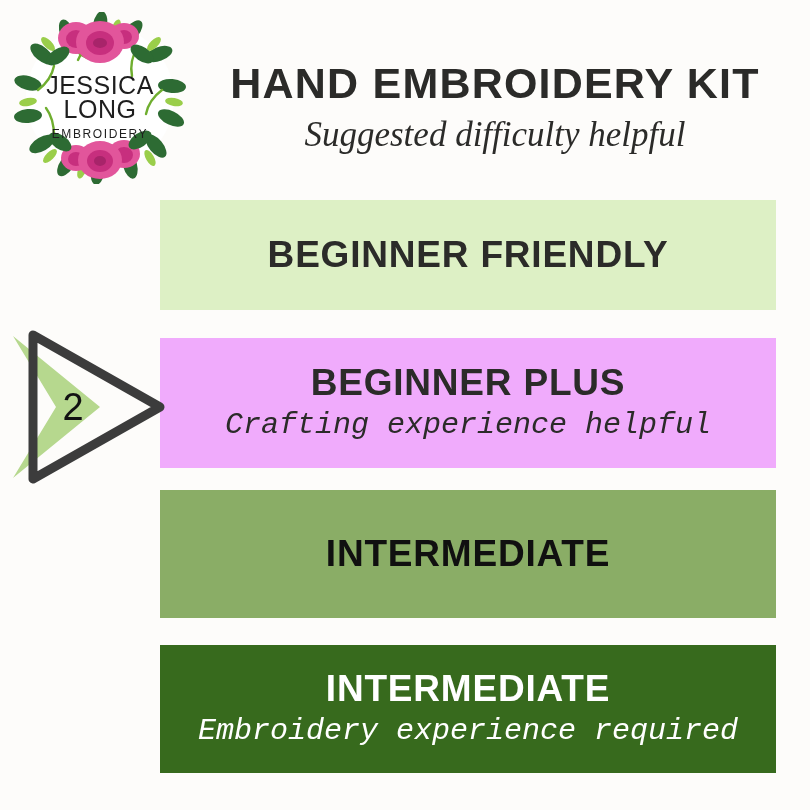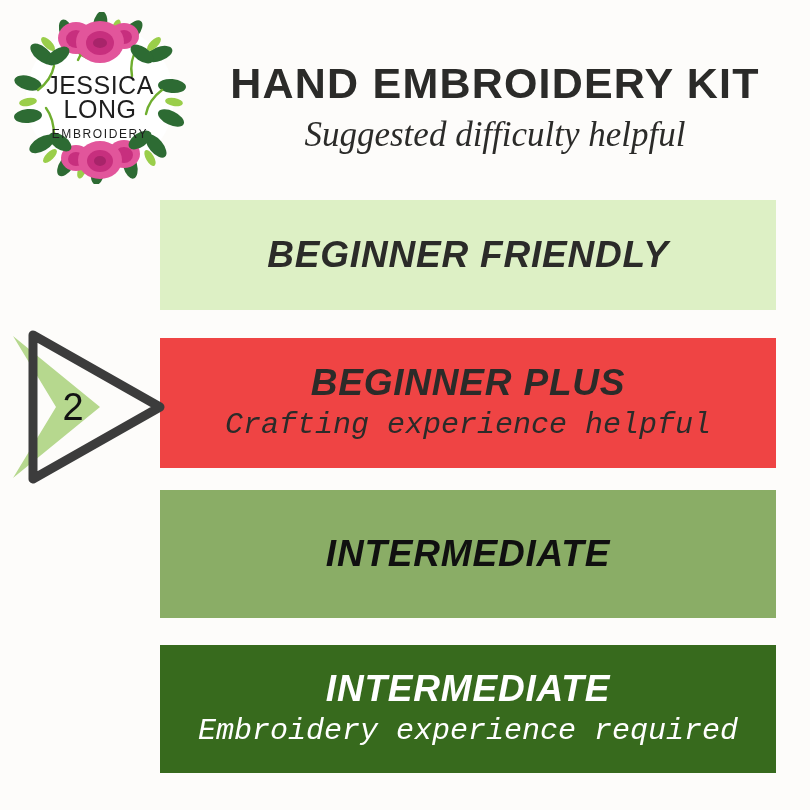--- a/index.html
+++ b/index.html
@@ -80,33 +80,32 @@
     justify-content: center;
     box-sizing: border-box;
   }
   .band-label {
     font-family: "Liberation Sans", sans-serif;
     font-weight: bold;
     font-size: 37px;
     letter-spacing: 0.8px;
     line-height: 1.1;
     white-space: nowrap;
-    font-style: italic;
   }
   .band-desc {
     font-family: Liberation Mono, monospace;
     font-style: italic;
     font-size: 30px;
     line-height: 1.15;
     margin-top: 4px;
     white-space: nowrap;
   }
 
   .band-1 { top: 200px;  height: 110px; background: #ddf0c5; }
-  .band-2 { top: 338px;  height: 130px; background: #ef4444; }
+  .band-2 { top: 338px;  height: 130px; background: #f0abfc; }
   .band-3 { top: 490px;  height: 128px; background: #8aad66; }
   .band-4 { top: 645px;  height: 128px; background: #376a1d; }
 
   .band-1 .band-label,
   .band-2 .band-label,
   .band-2 .band-desc { color: #2b2b29; }
   .band-3 .band-label,
   .band-3 .band-desc { color: #101010; }
   .band-4 .band-label,
   .band-4 .band-desc { color: #ffffff; }

